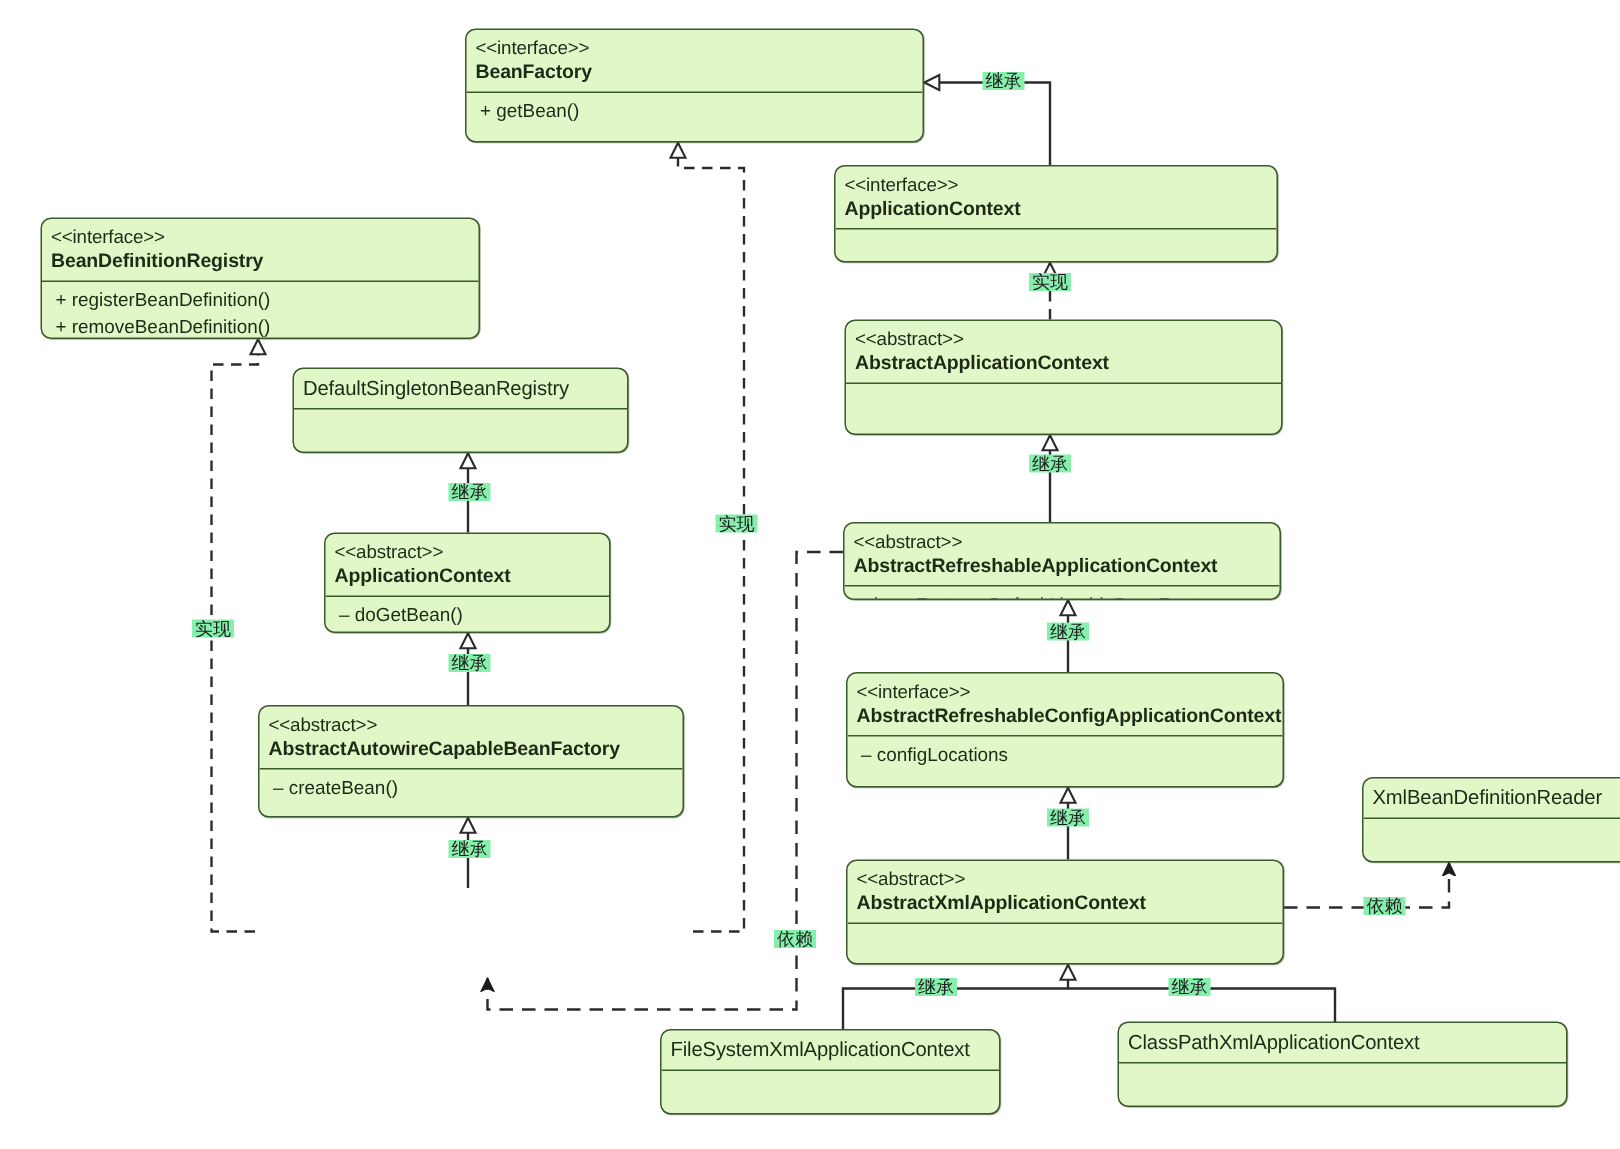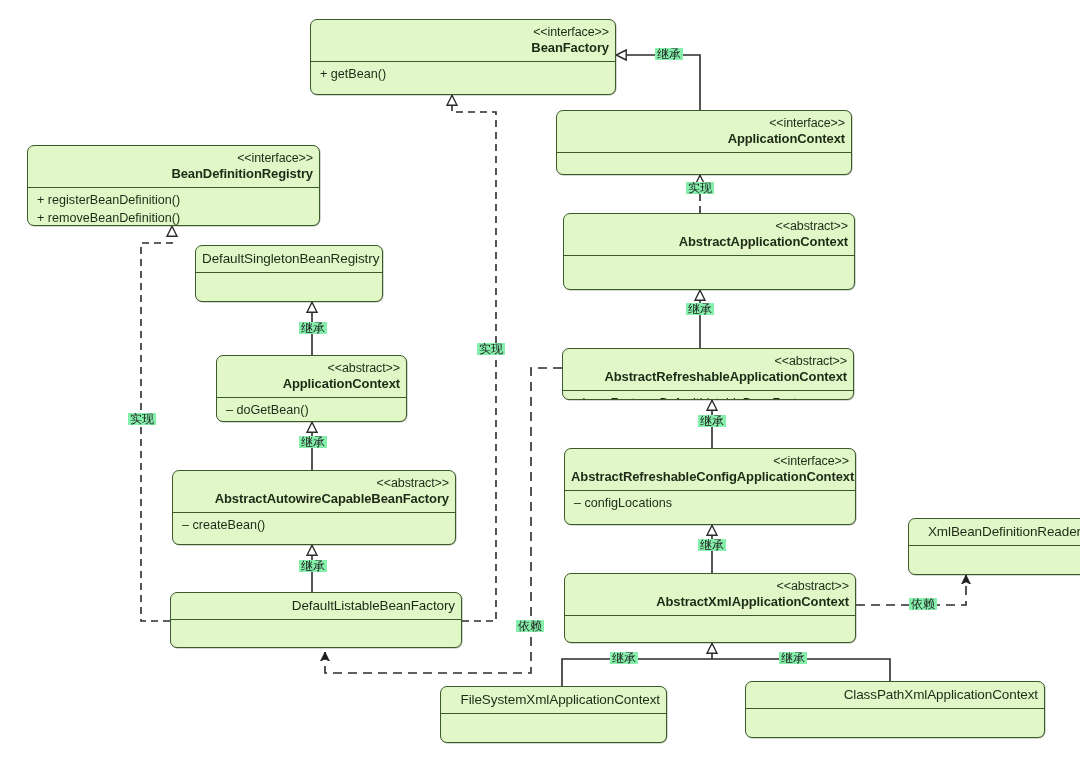--- a/index.html
+++ b/index.html
@@ -17,21 +17,21 @@
     box-sizing:border-box;
     background:#e2f7c8;
     border:1.6px solid #3b5a2b;
     border-radius:7px;
     overflow:hidden;
     box-shadow:0.5px 0.5px 0 rgba(60,80,45,.45);
   }
   .uml-head{
     box-sizing:border-box;
     padding:5px 6px 5px 6px;
-    text-align:right;
+    text-align:left;
     color:#1d2b16;
     line-height:1.22;
     border-bottom:1.6px solid #3b5a2b;
   }
   .stereo{
     display:block;
     font-size:12.5px;
     font-weight:normal;
     letter-spacing:-0.1px;
   }
@@ -163,21 +163,21 @@
     </div>
   </div>
 
   <div class="uml-class" style="left:563px;top:213px;width:292px;height:77px;">
     <div class="uml-head">
       <span class="stereo">&lt;&lt;abstract&gt;&gt;</span>
       <span class="cname">AbstractApplicationContext</span>
     </div>
   </div>
 
-  <div class="uml-class" style="left:195px;top:245px;width:188px;height:57px;">
+  <div class="uml-class" style="left:195px;top:245px;width:224px;height:57px;">
     <div class="uml-head">
       <span class="cname plain">DefaultSingletonBeanRegistry</span>
     </div>
     <div class="uml-body empty"></div>
   </div>
 
   <div class="uml-class" style="left:562px;top:348px;width:292px;height:52px;">
     <div class="uml-head">
       <span class="stereo">&lt;&lt;abstract&gt;&gt;</span>
       <span class="cname">AbstractRefreshableApplicationContext</span>
@@ -224,26 +224,20 @@
     <div class="uml-body empty"></div>
   </div>
 
   <div class="uml-class" style="left:564px;top:573px;width:292px;height:70px;">
     <div class="uml-head">
       <span class="stereo">&lt;&lt;abstract&gt;&gt;</span>
       <span class="cname">AbstractXmlApplicationContext</span>
     </div>
   </div>
 
-  <div class="uml-class" style="left:170px;top:592px;width:292px;height:56px;">
-    <div class="uml-head">
-      <span class="cname plain">DefaultListableBeanFactory</span>
-    </div>
-    <div class="uml-body empty"></div>
-  </div>
 
   <div class="uml-class" style="left:440px;top:686px;width:227px;height:57px;">
     <div class="uml-head">
       <span class="cname plain">FileSystemXmlApplicationContext</span>
     </div>
     <div class="uml-body empty"></div>
   </div>
 
   <div class="uml-class" style="left:745px;top:681px;width:300px;height:57px;">
     <div class="uml-head">

